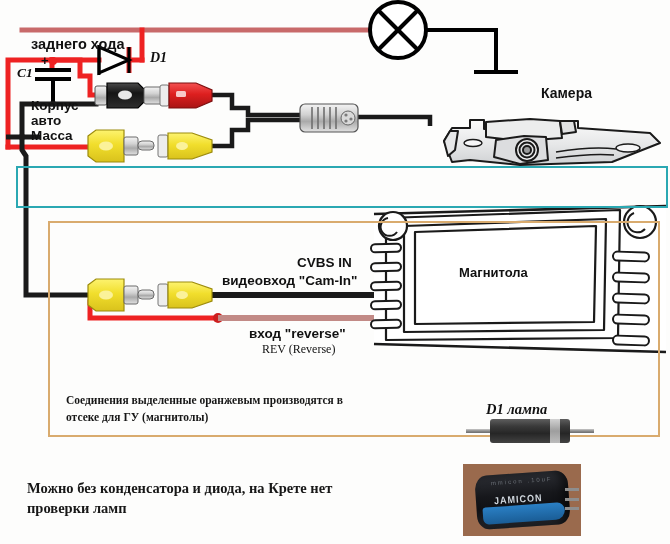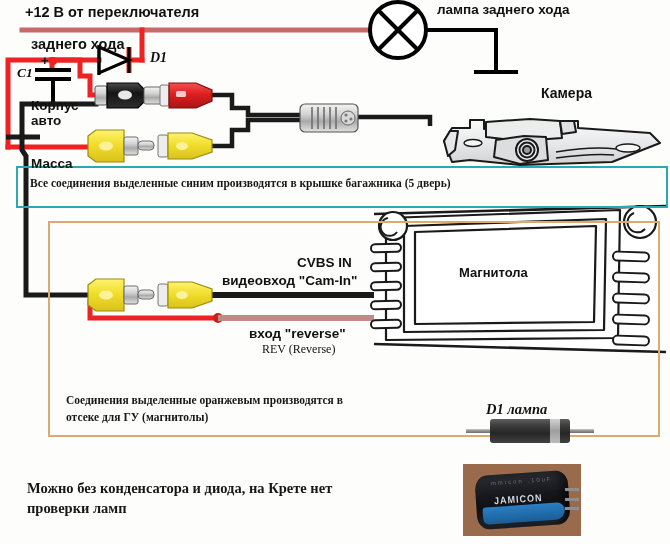--- a/index.html
+++ b/index.html
@@ -348,45 +348,42 @@
         <rect x="613" y="294" width="36" height="9" rx="4.5" transform="rotate(1.6 631 298)"></rect>
         <rect x="613" y="315" width="36" height="9" rx="4.5" transform="rotate(1.6 631 319)"></rect>
         <rect x="613" y="336" width="36" height="9" rx="4.5" transform="rotate(1.6 631 340)"></rect>
       </g>
     </g>
   </svg>
 
   <div class="note-box" id="note-blue"></div>
   <div class="note-box" id="note-orange"></div>
 
-  <div class="lbl lbl-bold-sans" style="left:25px; top:4px; font-size:14.5px;">+12 В от переключателя</div>
   <div class="lbl lbl-bold-sans" style="left:31px; top:36px; font-size:14.5px;">заднего хода</div>
 
   <div class="lbl lbl-bold-serif" style="left:150px; top:50px; font-size:14px;">D1</div>
 
   <div class="lbl lbl-bold-serif" style="left:17px; top:65px; font-size:13.5px;">C1</div>
   <div class="lbl lbl-bold-sans" style="left:41px; top:54px; font-size:13px;">+</div>
 
   <div class="lbl lbl-bold-sans" style="left:31px; top:98px; font-size:13.5px;">Корпус</div>
   <div class="lbl lbl-bold-sans" style="left:31px; top:113px; font-size:13.5px;">авто</div>
-  <div class="lbl lbl-bold-sans" style="left:31px; top:128px; font-size:13.5px;margin-top:28px;">Масса</div>
-
-  <div class="lbl lbl-bold-sans" style="left:437px; top:2px; font-size:13.5px;">лампа заднего хода</div>
+  <div class="lbl lbl-bold-sans" style="left:31px; top:128px; font-size:13.5px;">Масса</div>
+
 
   <div class="lbl lbl-bold-sans" style="left:541px; top:86px; font-size:14px;">Камера</div>
 
   <div class="lbl lbl-bold-sans" style="left:459px; top:266px; font-size:13px;">Магнитола</div>
 
   <div class="lbl lbl-bold-sans" style="left:297px; top:255px; font-size:13.5px;">CVBS IN</div>
   <div class="lbl lbl-bold-sans" style="left:222px; top:273px; font-size:13.5px;">видеовход "Cam-In"</div>
 
   <div class="lbl lbl-bold-sans" style="left:249px; top:326px; font-size:13.5px;">вход "reverse"</div>
   <div class="lbl lbl-serif" style="left:262px; top:343px; font-size:12px;">REV (Reverse)</div>
 
-  <div class="note-text" style="left:30px; top:177px; font-size:11.5px;">Все соединения выделенные синим производятся в крышке багажника (5 дверь)</div>
 
   <div class="note-text" style="left:66px; top:392px; font-size:11.5px; line-height:1.45;">Соединения выделенные оранжевым производятся в
 отсеке для ГУ (магнитолы)</div>
 
   <div class="note-text" style="left:27px; top:478px; font-size:14.5px; line-height:1.4;">Можно без конденсатора и диода, на Крете нет
 проверки ламп</div>
 
   <div class="lbl lbl-bold-serif" style="left:486px; top:401px; font-size:14.5px;">D1 лампа</div>
 
   <div id="diode-photo">

